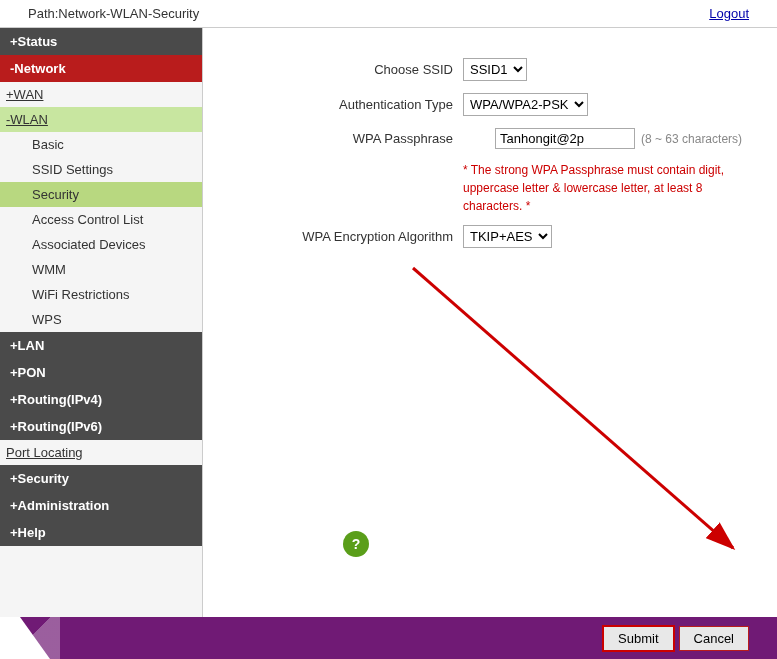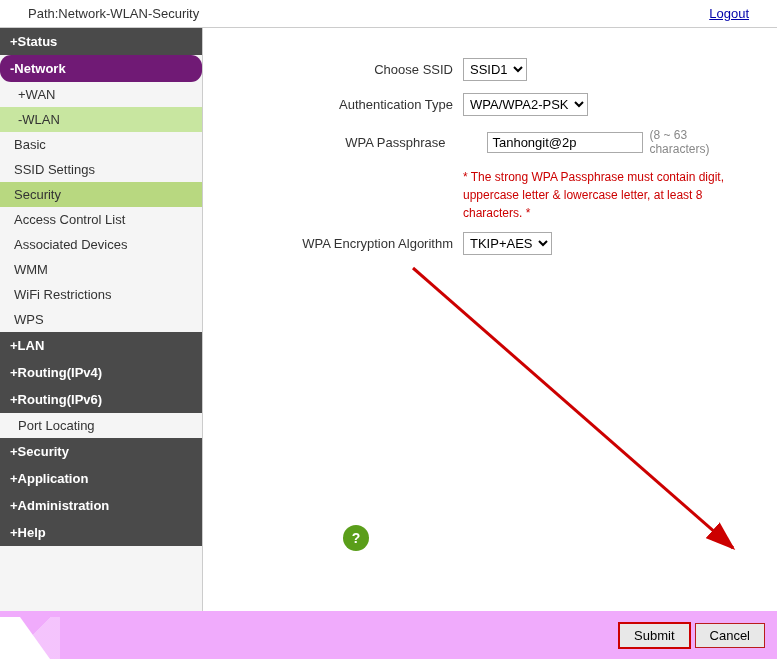--- a/index.html
+++ b/index.html
@@ -39,29 +39,29 @@
       color: #333;
       font-size: 13px;
     }
     .sidebar-item.header {
       background: #4a4a4a;
       color: #fff;
       font-weight: bold;
       padding: 6px 10px;
     }
     .sidebar-item.header.active-header {
-      background: #701a75;
+      background: #b91c1c;
       color: #fff;
-      border-radius: 11px;
     }
     .sidebar-item.sub {
-      padding-left: 18px;
+      padding-left: 6px;
+      text-decoration: underline;
     }
     .sidebar-item.sub2 {
-      padding-left: 14px;
+      padding-left: 32px;
     }
     .sidebar-item.active {
       background: #c8e6a0;
       color: #333;
     }
     .sidebar-item.active-sub {
       background: #b8d880;
     }
 
     
@@ -119,26 +119,26 @@
       height: 400px;
       pointer-events: none;
     }
     .arrow-svg {
       width: 100%;
       height: 100%;
     }
 
     
     .bottom-bar {
-      background: #f0abfc;
-      height: 48px;
+      background: #701a75;
+      height: 42px;
       display: flex;
       align-items: center;
       justify-content: flex-end;
-      padding-right: 12px;
+      padding-right: 28px;
       position: relative;
     }
     .bottom-bar::before {
       content: '';
       position: absolute;
       left: 0;
       bottom: 0;
       width: 60px;
       height: 42px;
       background: linear-gradient(135deg, transparent 50%, #fff 50%);
@@ -202,25 +202,25 @@
       <div class="sidebar-item sub active">-WLAN</div>
       <div class="sidebar-item sub2">Basic</div>
       <div class="sidebar-item sub2">SSID Settings</div>
       <div class="sidebar-item sub2 active-sub">Security</div>
       <div class="sidebar-item sub2">Access Control List</div>
       <div class="sidebar-item sub2">Associated Devices</div>
       <div class="sidebar-item sub2">WMM</div>
       <div class="sidebar-item sub2">WiFi Restrictions</div>
       <div class="sidebar-item sub2">WPS</div>
       <div class="sidebar-item header">+LAN</div>
+      <div class="sidebar-item header">+PON</div>
       <div class="sidebar-item header">+Routing(IPv4)</div>
       <div class="sidebar-item header">+Routing(IPv6)</div>
       <div class="sidebar-item sub">Port Locating</div>
       <div class="sidebar-item header">+Security</div>
-      <div class="sidebar-item header">+Application</div>
       <div class="sidebar-item header">+Administration</div>
       <div class="sidebar-item header">+Help</div>
     </div>
 
   <div class="content-area">
 
     <div class="form-table">
 
       <div class="form-row">
         <label class="form-label">Choose SSID</label>
@@ -238,21 +238,21 @@
           <option>WPA/WPA2-PSK</option>
           <option>WPA-PSK</option>
           <option>WPA2-PSK</option>
           <option>Open</option>
           <option>WEP</option>
         </select>
       </div>
 
       <div class="form-row">
         <label class="form-label">WPA Passphrase</label>
-        <input class="form-control" type="text" value="Tanhongit@2p" style="width: 156px; margin-left: 32px;">
+        <input class="form-control" type="text" value="Tanhongit@2p" style="width: 140px; margin-left: 32px;">
         <span class="hint-text">(8 ~ 63 characters)</span>
       </div>
 
       <div class="warning-text">* The strong WPA Passphrase must contain digit, uppercase letter &amp; lowercase letter, at least 8 characters. *</div>
 
       <div class="form-row">
         <label class="form-label">WPA Encryption Algorithm</label>
         <select class="form-control">
           <option>TKIP+AES</option>
           <option>TKIP</option>

